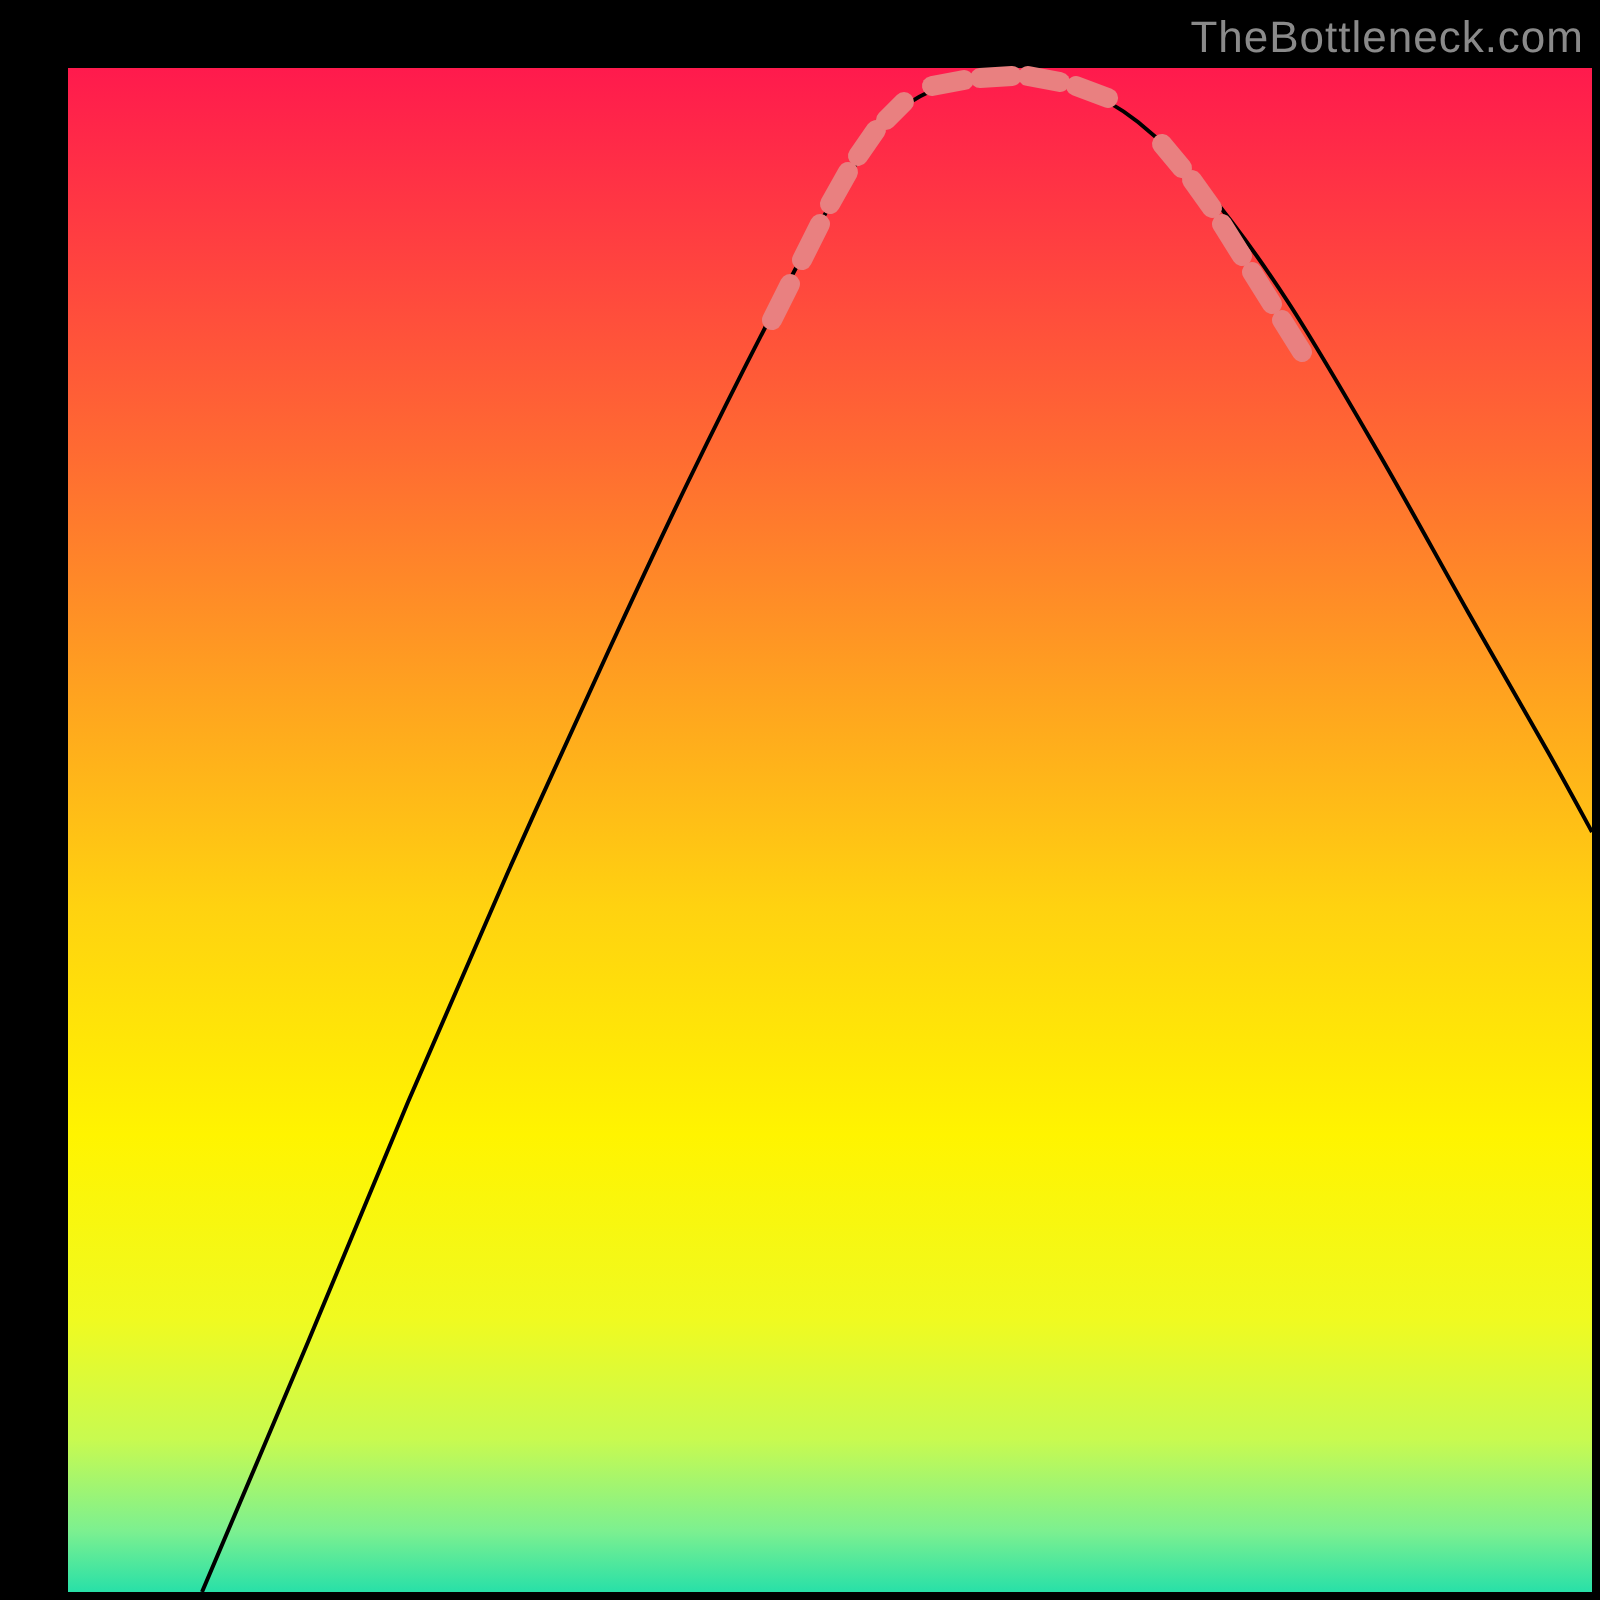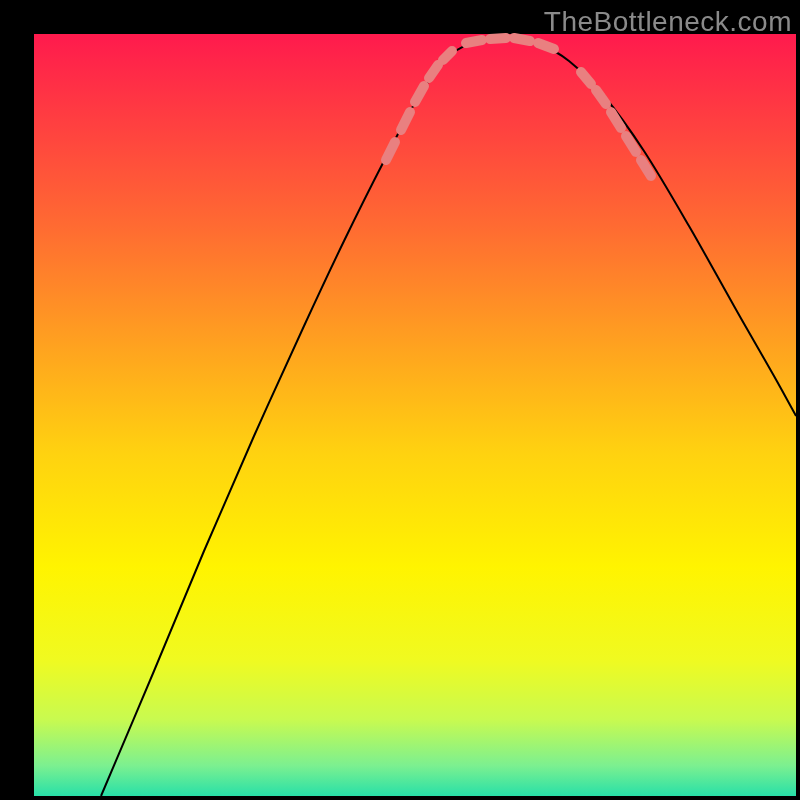--- a/index.html
+++ b/index.html
@@ -26,21 +26,21 @@
       #f0fa20 82%,
       #c8fa50 90%,
       #7cf090 96%,
       #28e0a8 100%);
   }
   .attrib {
     position: absolute;
     top: 6px;
     right: 8px;
     font-family: Arial, Helvetica, sans-serif;
-    font-size: 28px;
+    font-size: 22px;
     color: #8a8a8a;
     letter-spacing: 0.5px;
   }
   svg.overlay {
     position: absolute;
     left: 0;
     top: 0;
   }
 </style>
 </head>

